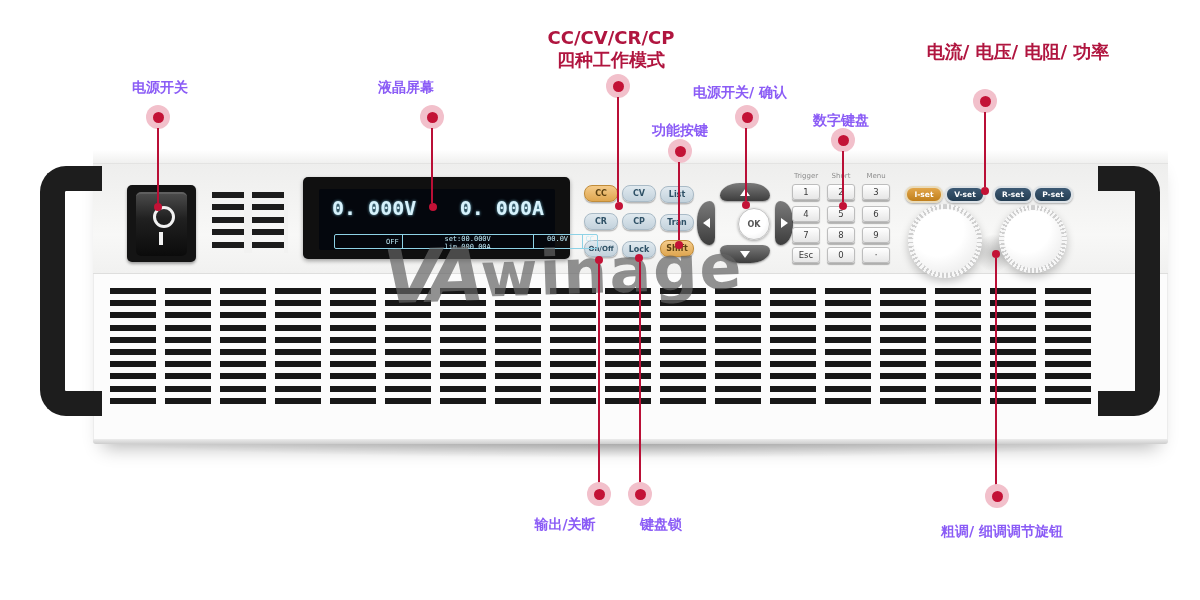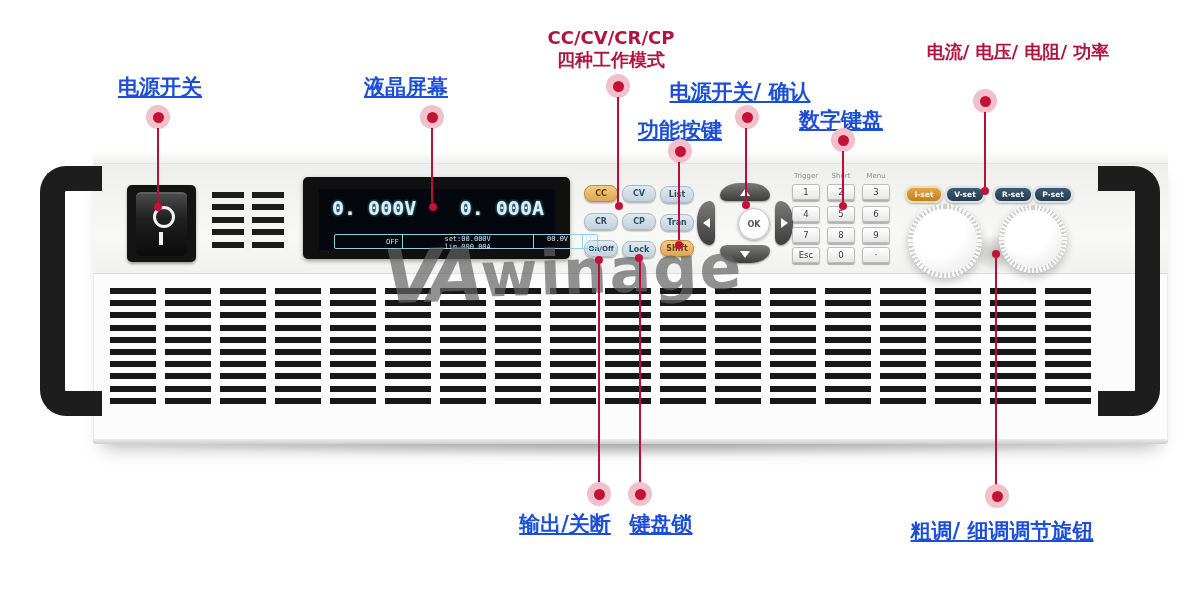--- a/index.html
+++ b/index.html
@@ -106,21 +106,21 @@
         background:radial-gradient(circle,rgba(0,0,0,.22),rgba(0,0,0,0) 62%);}
 
   
   .watermark{left:383px;top:240px;z-index:5;display:flex;align-items:flex-end;
              transform:rotate(-2deg);color:rgba(100,100,100,.70);white-space:nowrap;}
   .watermark .va{font-size:74px;font-weight:900;font-style:italic;letter-spacing:-8px;line-height:.85;}
   .watermark .rest{font-size:62px;font-weight:700;letter-spacing:2px;line-height:.95;margin-left:4px;}
 
   
   .ann-label{position:absolute;transform:translateX(-50%);white-space:nowrap;z-index:6;
-             color:#1d4ed8;font-weight:bold;font-size:21px;line-height:22px;text-decoration:underline;}
+             color:#8b5cf6;font-weight:bold;font-size:14px;line-height:22px;}
   .ann-label2{position:absolute;transform:translateX(-50%);text-align:center;white-space:nowrap;z-index:6;
               color:#b0153f;font-weight:bold;font-size:18px;line-height:22px;}
   .ann-dot{position:absolute;width:24px;height:24px;border-radius:50%;background:#f2c0cb;z-index:6;
            transform:translate(-50%,-50%);display:flex;align-items:center;justify-content:center;}
   .ann-dot .core{width:11px;height:11px;border-radius:50%;background:#c31236;}
   .ann-line{position:absolute;width:2px;background:#b90f36;transform:translateX(-50%);z-index:6;}
   .ann-end{position:absolute;width:8px;height:8px;border-radius:50%;background:#c31236;
            transform:translate(-50%,-50%);z-index:6;}
 </style>
 </head>

